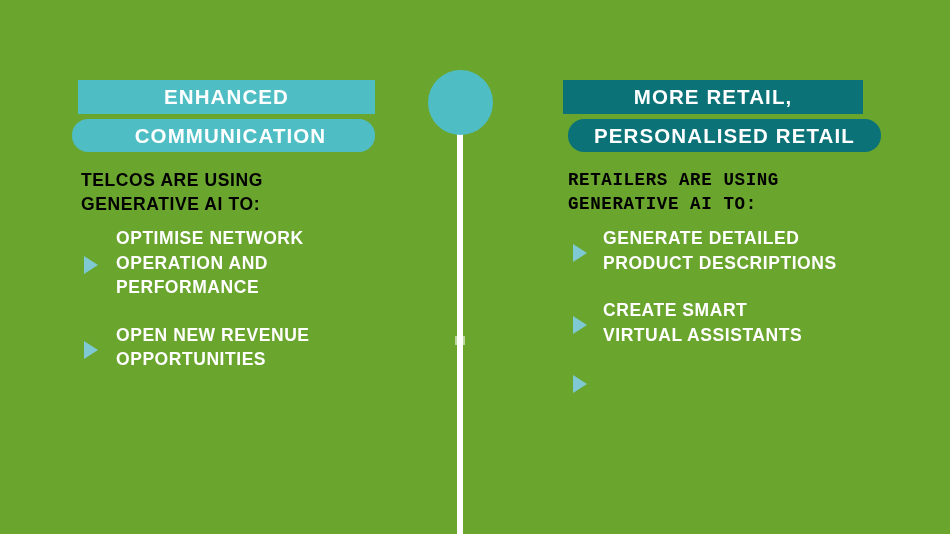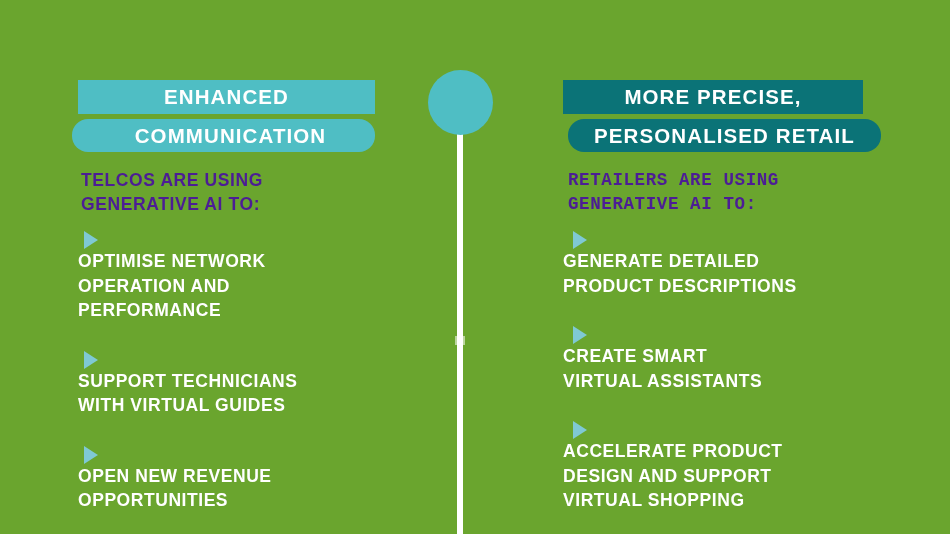--- a/index.html
+++ b/index.html
@@ -80,42 +80,41 @@
   
   .right .bar-1 { left: 0px;  width: 300px; justify-content: center; background: #0b7377; }
   .right .bar-2 { left: 5px;  width: 313px; justify-content: center; background: #0b7377; }
 
   
   .intro {
     position: absolute;
     top: 168px;
     left: 3px;
     width: 290px;
-    color: #4c1d95;
+    color: #000000;
     font-weight: bold;
     font-size: 17.5px;
     line-height: 24px;
     letter-spacing: 0.6px;
     text-transform: uppercase;
     white-space: pre-line;
   }
   .right .intro { left: 5px; width: 295px; font-family: Liberation Mono, monospace; }
 
   
   .bullets {
     position: absolute;
     top: 226px;
     left: 0;
     width: 305px;
   }
   .bullet {
     display: flex;
-    align-items: flex-start;
+    align-items: center;
     margin-bottom: 23px;
-    flex-direction: column;
   }
   .bullet-marker {
     flex: 0 0 auto;
     width: 0;
     height: 0;
     margin-top: 5px;
     margin-left: 6px;
     margin-right: 18px;
     border-top: 9px solid transparent;
     border-bottom: 9px solid transparent;
@@ -158,35 +157,30 @@
 
     <div class="bullets">
       <div class="bullet">
         <span class="bullet-marker"></span>
         <span class="bullet-text">OPTIMISE NETWORK
 OPERATION AND
 PERFORMANCE</span>
       </div>
       <div class="bullet">
         <span class="bullet-marker"></span>
-        <span class="bullet-text">SUPPORT TECHNICIANS
-WITH VIRTUAL GUIDES</span>
-      </div>
-      <div class="bullet">
-        <span class="bullet-marker"></span>
         <span class="bullet-text">OPEN NEW REVENUE
 OPPORTUNITIES</span>
       </div>
     </div>
   </div>
 
   <div class="column right">
 
     <div class="header-bar bar-1">
-      <span>MORE PRECISE,</span>
+      <span>MORE RETAIL,</span>
     </div>
     <div class="header-bar bar-2">
       <span>PERSONALISED RETAIL</span>
     </div>
 
     <div class="intro">RETAILERS ARE USING
 GENERATIVE AI TO:</div>
 
     <div class="bullets">
       <div class="bullet">
@@ -194,20 +188,17 @@
         <span class="bullet-text">GENERATE DETAILED
 PRODUCT DESCRIPTIONS</span>
       </div>
       <div class="bullet">
         <span class="bullet-marker"></span>
         <span class="bullet-text">CREATE SMART
 VIRTUAL ASSISTANTS</span>
       </div>
       <div class="bullet">
         <span class="bullet-marker"></span>
-        <span class="bullet-text">ACCELERATE PRODUCT
-DESIGN AND SUPPORT
-VIRTUAL SHOPPING</span>
       </div>
     </div>
   </div>
 
 </div>
 
 </body></html>

